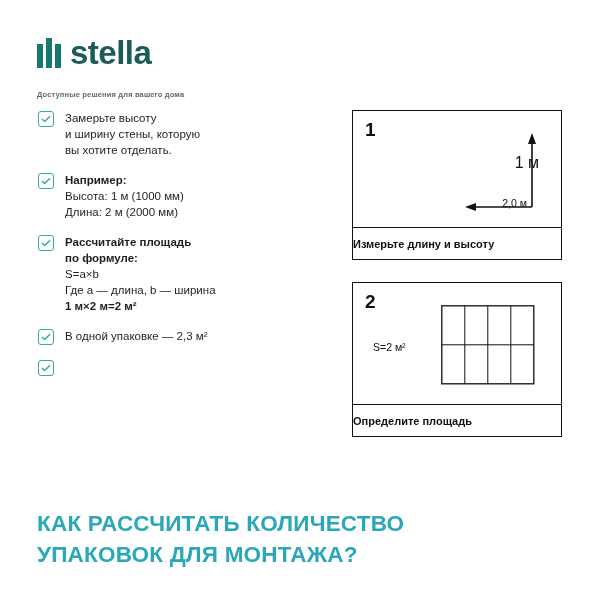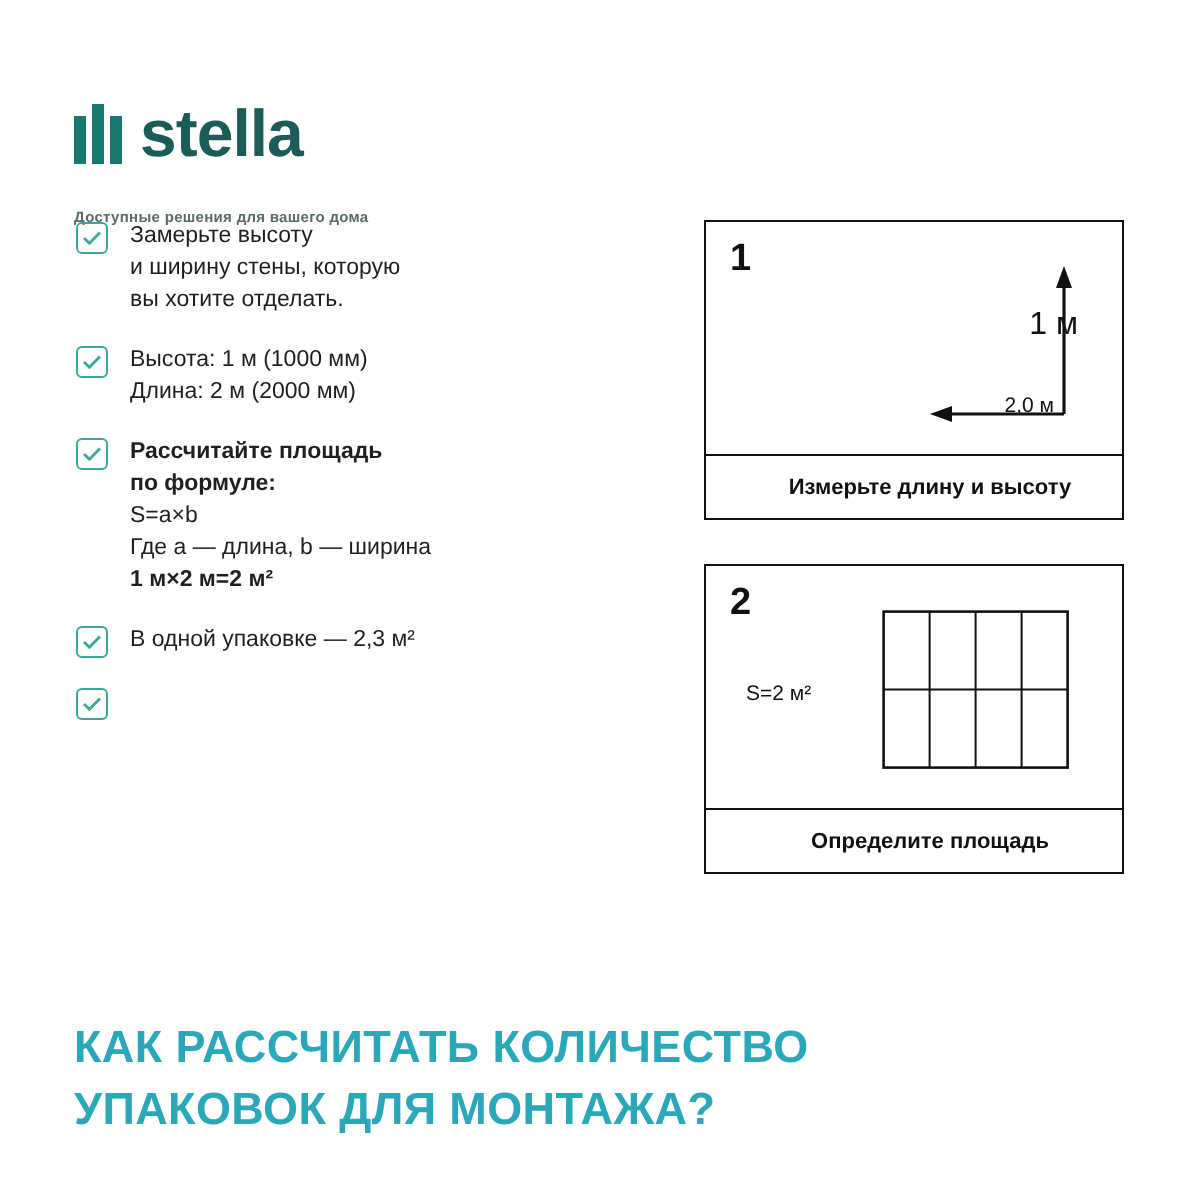--- a/index.html
+++ b/index.html
@@ -8,21 +8,21 @@
     width: 600px; height: 600px;
     background: #ffffff;
     font-family: "Liberation Sans", sans-serif;
     color: #222222;
     overflow: hidden;
     position: relative;
   }
 
   
   .logo-block { position: absolute; left: 37px; top: 38px; }
-  .logo-row { display: flex; align-items: center; margin-top: 14px; }
+  .logo-row { display: flex; align-items: center; }
   .logo-mark { display: flex; align-items: flex-end; height: 30px; margin-right: 9px; }
   .logo-bar { width: 6px; background: #17786d; margin-right: 3px; }
   .logo-bar.b1 { height: 24px; }
   .logo-bar.b2 { height: 30px; }
   .logo-bar.b3 { height: 24px; margin-right: 0; }
   .logo-text {
     font-size: 33px; font-weight: bold; color: #1b5b58;
     letter-spacing: -0.5px; line-height: 30px;
   }
   .logo-tagline {
@@ -46,22 +46,22 @@
   .diagram {
     position: absolute; border: 1px solid #111111; background: #fff;
   }
   .diagram-1 { left: 352px; top: 110px; width: 210px; height: 150px; }
   .diagram-2 { left: 352px; top: 282px; width: 210px; height: 155px; }
   .diag-num {
     position: absolute; left: 12px; top: 8px;
     font-size: 19px; font-weight: bold; color: #111;
   }
   .diag-caption {
-    position: absolute; left: 16px; right: 0; bottom: 9px;
-    text-align: center; font-size: 11px; font-weight: bold; color: #111;
+    position: absolute; left: 0; right: 0; bottom: 9px;
+    text-align: left; font-size: 11px; font-weight: bold; color: #111;
   }
   .diag-sep {
     position: absolute; left: 0; right: 0; border-top: 1px solid #111;
   }
   .d1-sep { bottom: 31px; }
   .d2-sep { bottom: 31px; }
   .label-1m {
     position: absolute; right: 22px; top: 43px; font-size: 16px; color: #111;
   }
   .label-25m {
@@ -111,20 +111,21 @@
     </span>
   </div>
 
   <div class="check-item">
     <span class="check-box">
       <svg width="10" height="8" viewBox="0 0 10 8">
           <polyline points="1,4 3.7,6.6 9,1.2" fill="none" stroke="#3aa99b" stroke-width="1.4"></polyline>
         </svg>
     </span>
     <span class="check-text">
+      <span class="line b">Например:</span>
       <span class="line">Высота: 1 м (1000 мм)</span>
       <span class="line">Длина: 2 м (2000 мм)</span>
     </span>
   </div>
 
   <div class="check-item">
     <span class="check-box">
       <svg width="10" height="8" viewBox="0 0 10 8">
           <polyline points="1,4 3.7,6.6 9,1.2" fill="none" stroke="#3aa99b" stroke-width="1.4"></polyline>
         </svg>

